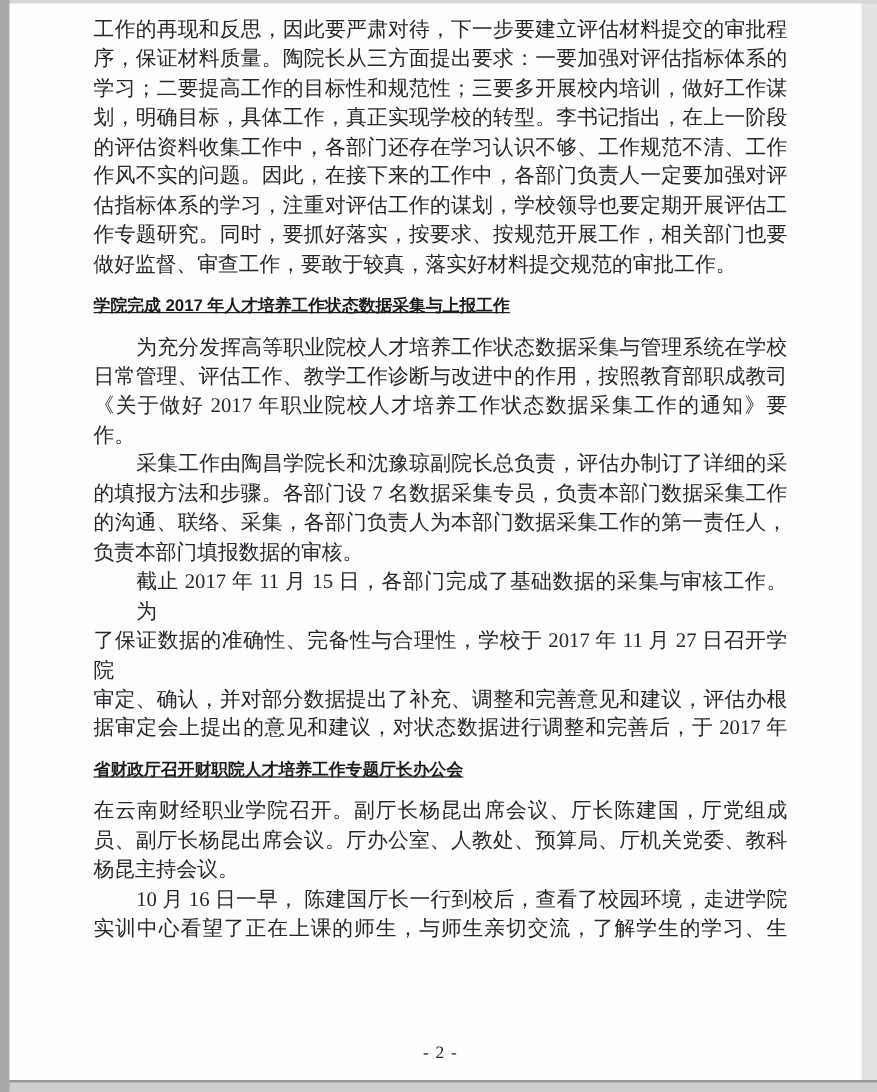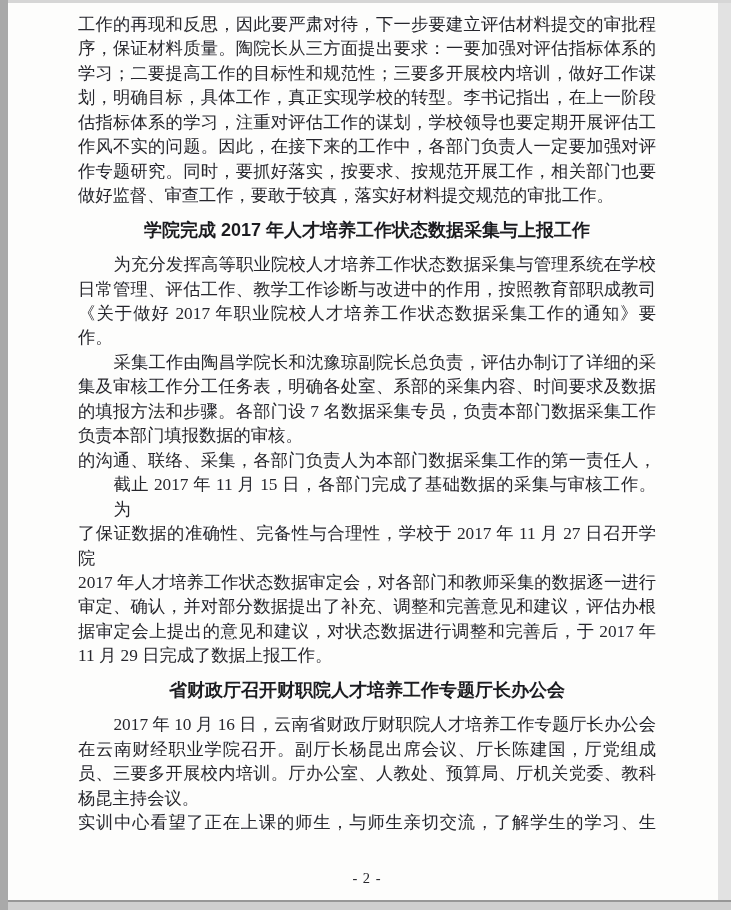--- a/index.html
+++ b/index.html
@@ -61,25 +61,25 @@
   }
   .line.indent {
     padding-left: 2.05em;
   }
   .line.endline {
     text-align-last: left;
   }
   .heading {
     font-family: "Liberation Sans", sans-serif;
     font-weight: 700;
-    font-size: 18px;
+    font-size: 14px;
     line-height: 24.45px;
-    text-align: center;
     color: #1c1c20;
     margin: 9px 0 11px 0;
+    text-decoration: underline;
   }
   .para {
     margin: 0;
   }
   .page-number {
     position: absolute;
     left: 70px; bottom: 13px;
     width: 578px;
     text-align: center;
     font-size: 14.5px;
@@ -95,53 +95,51 @@
   <div class="band-right"></div>
   <div class="band-bottom"></div>
   <div class="band-left"></div>
   <div class="page">
     <div class="content">
         <div class="para">
           <div class="line">工作的再现和反思，因此要严肃对待，下一步要建立评估材料提交的审批程</div>
           <div class="line">序，保证材料质量。陶院长从三方面提出要求：一要加强对评估指标体系的</div>
           <div class="line">学习；二要提高工作的目标性和规范性；三要多开展校内培训，做好工作谋</div>
           <div class="line">划，明确目标，具体工作，真正实现学校的转型。李书记指出，在上一阶段</div>
+          <div class="line">的评估资料收集工作中，各部门还存在学习认识不够、工作规范不清、工作</div>
+          <div class="line">作风不实的问题。因此，在接下来的工作中，各部门负责人一定要加强对评</div>
           <div class="line">估指标体系的学习，注重对评估工作的谋划，学校领导也要定期开展评估工</div>
-          <div class="line">作风不实的问题。因此，在接下来的工作中，各部门负责人一定要加强对评</div>
           <div class="line">作专题研究。同时，要抓好落实，按要求、按规范开展工作，相关部门也要</div>
           <div class="line endline">做好监督、审查工作，要敢于较真，落实好材料提交规范的审批工作。</div>
         </div>
         <div class="heading">学院完成 2017 年人才培养工作状态数据采集与上报工作</div>
         <div class="para">
           <div class="line indent">为充分发挥高等职业院校人才培养工作状态数据采集与管理系统在学校</div>
           <div class="line">日常管理、评估工作、教学工作诊断与改进中的作用，按照教育部职成教司</div>
           <div class="line">《关于做好 2017 年职业院校人才培养工作状态数据采集工作的通知》要</div>
           <div class="line endline">作。</div>
         </div>
         <div class="para">
           <div class="line indent">采集工作由陶昌学院长和沈豫琼副院长总负责，评估办制订了详细的采</div>
-          <div class="line">集及审核工作分工任务表，明确各处室、系部的采集内容、时间要求及数据</div>
           <div class="line">的填报方法和步骤。各部门设 7 名数据采集专员，负责本部门数据采集工作</div>
+          <div class="line">的沟通、联络、采集，各部门负责人为本部门数据采集工作的第一责任人，</div>
           <div class="line endline">负责本部门填报数据的审核。</div>
-          <div class="line">的沟通、联络、采集，各部门负责人为本部门数据采集工作的第一责任人，</div>
         </div>
         <div class="para">
           <div class="line indent">截止 2017 年 11 月 15 日，各部门完成了基础数据的采集与审核工作。为</div>
           <div class="line">了保证数据的准确性、完备性与合理性，学校于 2017 年 11 月 27 日召开学院</div>
-          <div class="line">2017 年人才培养工作状态数据审定会，对各部门和教师采集的数据逐一进行</div>
           <div class="line">审定、确认，并对部分数据提出了补充、调整和完善意见和建议，评估办根</div>
           <div class="line">据审定会上提出的意见和建议，对状态数据进行调整和完善后，于 2017 年</div>
-          <div class="line endline">11 月 29 日完成了数据上报工作。</div>
         </div>
         <div class="heading">省财政厅召开财职院人才培养工作专题厅长办公会</div>
         <div class="para">
-          <div class="line indent">2017 年 10 月 16 日，云南省财政厅财职院人才培养工作专题厅长办公会</div>
           <div class="line">在云南财经职业学院召开。副厅长杨昆出席会议、厅长陈建国，厅党组成</div>
-          <div class="line">员、三要多开展校内培训。厅办公室、人教处、预算局、厅机关党委、教科</div>
+          <div class="line">员、副厅长杨昆出席会议。厅办公室、人教处、预算局、厅机关党委、教科</div>
           <div class="line endline">杨昆主持会议。</div>
         </div>
         <div class="para">
+          <div class="line indent">10 月 16 日一早， 陈建国厅长一行到校后，查看了校园环境，走进学院</div>
           <div class="line">实训中心看望了正在上课的师生，与师生亲切交流，了解学生的学习、生</div>
         </div>
       </div>
     <div class="page-number">- 2 -</div>
   </div>
 </div>
 
 </body></html>

